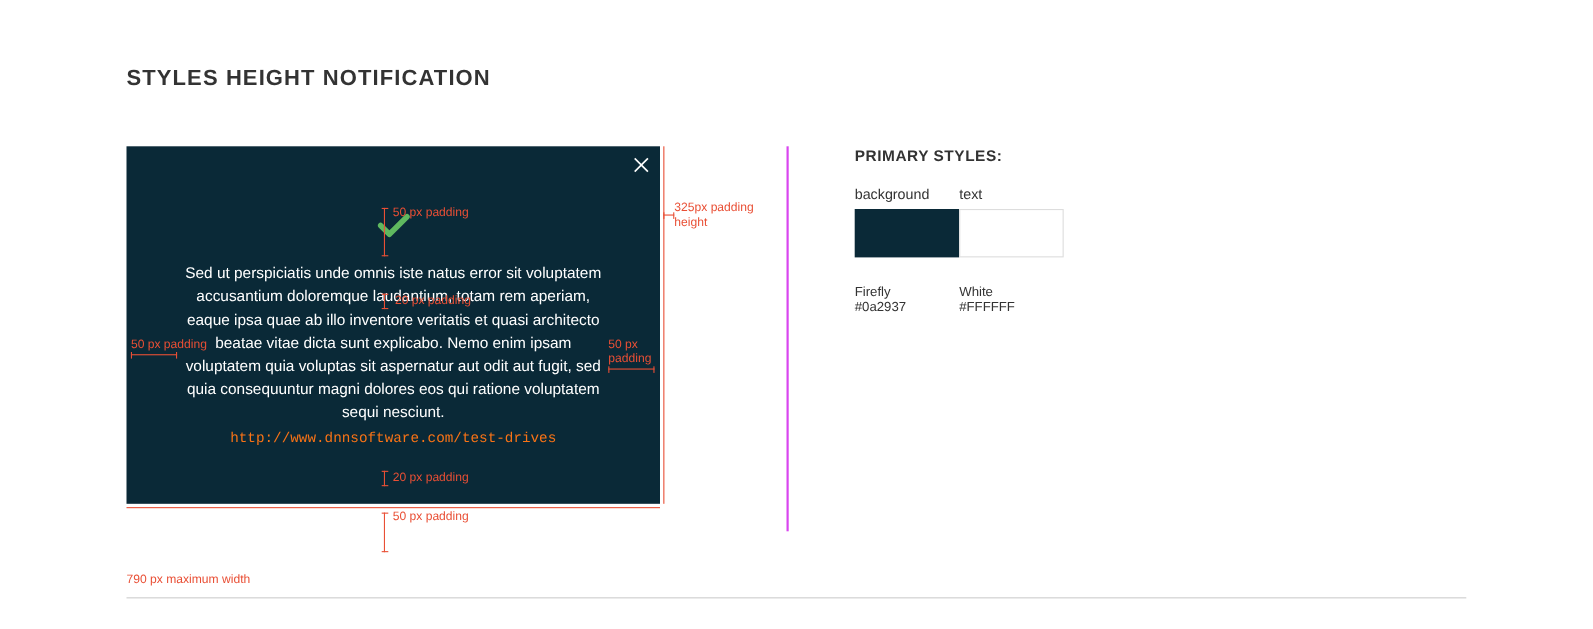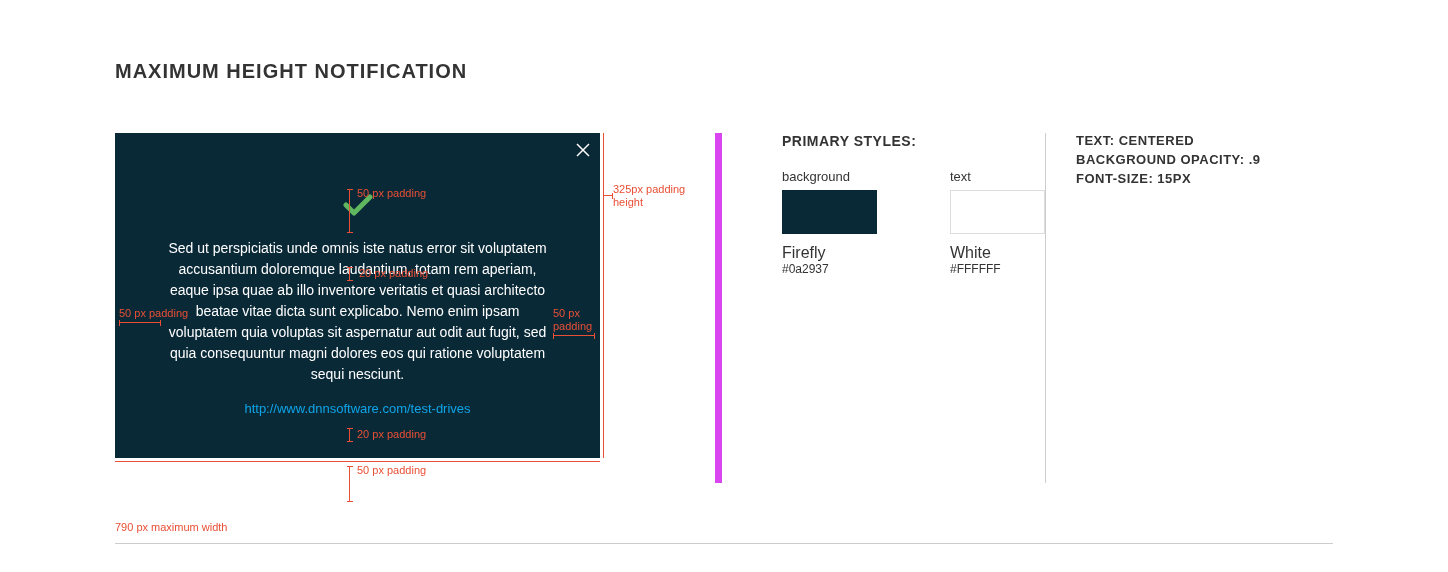--- a/index.html
+++ b/index.html
@@ -21,21 +21,21 @@
   display: flex;
   align-items: flex-start;
   gap: 0;
 }
 .col-left {
   flex: 0 0 600px;
   position: relative;
 }
 .col-mid {
   flex: 0 0 330px;
-  border-left: 7px solid #d946ef;
+  border-left: 2px solid #d946ef;
   padding-left: 60px;
   min-height: 350px;
 }
 .col-right {
   flex: 0 0 290px;
   border-left: 1px solid #ccc;
   padding-left: 30px;
   min-height: 350px;
 }
 
@@ -69,25 +69,26 @@
 .body-text {
   position: absolute;
   top: 105px;
   left: 50px;
   right: 50px;
   font-size: 14px;
   line-height: 1.5;
 }
 .link-text {
   position: absolute;
-  bottom: 42px;
+  bottom: 52px;
   left: 50px;
   right: 50px;
-  color: #0ea5e9;
+  color: #f97316;
   font-size: 13px;
+  font-family: Liberation Mono, monospace;
 }
 
 
 .anno {
   position: absolute;
   color: #e94f35;
   font-size: 11px;
   line-height: 1.2;
   margin-top: 48px;
 }
@@ -143,37 +144,35 @@
 
 
 .styles-heading {
   font-size: 14px;
   font-weight: 600;
   letter-spacing: 0.5px;
   margin-bottom: 20px;
 }
 .swatch-row {
   display: flex;
-  gap: 30px;
   margin-bottom: 30px;
-  justify-content: space-between;
 }
 .swatch-block { width: 95px; }
 .swatch-label {
   font-size: 13px;
   margin-bottom: 6px;
 }
 .swatch {
   width: 95px;
   height: 44px;
 }
 .swatch.white-sw { border: 1px solid #ddd; }
 .swatch-name {
-  font-size: 16px;
-  margin-top: 10px;
+  font-size: 12px;
+  margin-top: 24px;
 }
 .swatch-hex {
   font-size: 12px;
 }
 
 
 .spec-line {
   font-size: 13px;
   letter-spacing: 0.5px;
   font-weight: 600;
@@ -182,21 +181,21 @@
 
 hr.bottom-rule {
   border: none;
   border-top: 1px solid #ccc;
   margin-top: 60px;
 }
 </style>
 </head>
 <body>
 
-<h1 class="page-title">MAXIMUM HEIGHT NOTIFICATION</h1>
+<h1 class="page-title">STYLES HEIGHT NOTIFICATION</h1>
 
 <div class="content-row">
 
   <div class="col-left">
 
     <div class="anno" style="left:420px; top:-22px;">
       <span class="label">10 px margin</span>
     </div>
 
     <div class="notif-wrap">
@@ -275,21 +274,16 @@
       <div class="swatch-block">
         <div class="swatch-label">text</div>
         <div class="swatch white-sw" style="background:#ffffff;"></div>
         <div class="swatch-name">White</div>
         <div class="swatch-hex">#FFFFFF</div>
       </div>
     </div>
 
   </div>
 
-  <div class="col-right">
-    <div class="spec-line">TEXT: CENTERED</div>
-    <div class="spec-line">BACKGROUND OPACITY: .9</div>
-    <div class="spec-line">FONT-SIZE: 15PX</div>
-  </div>
 
 </div>
 
 <hr class="bottom-rule">
 
 </body></html>

